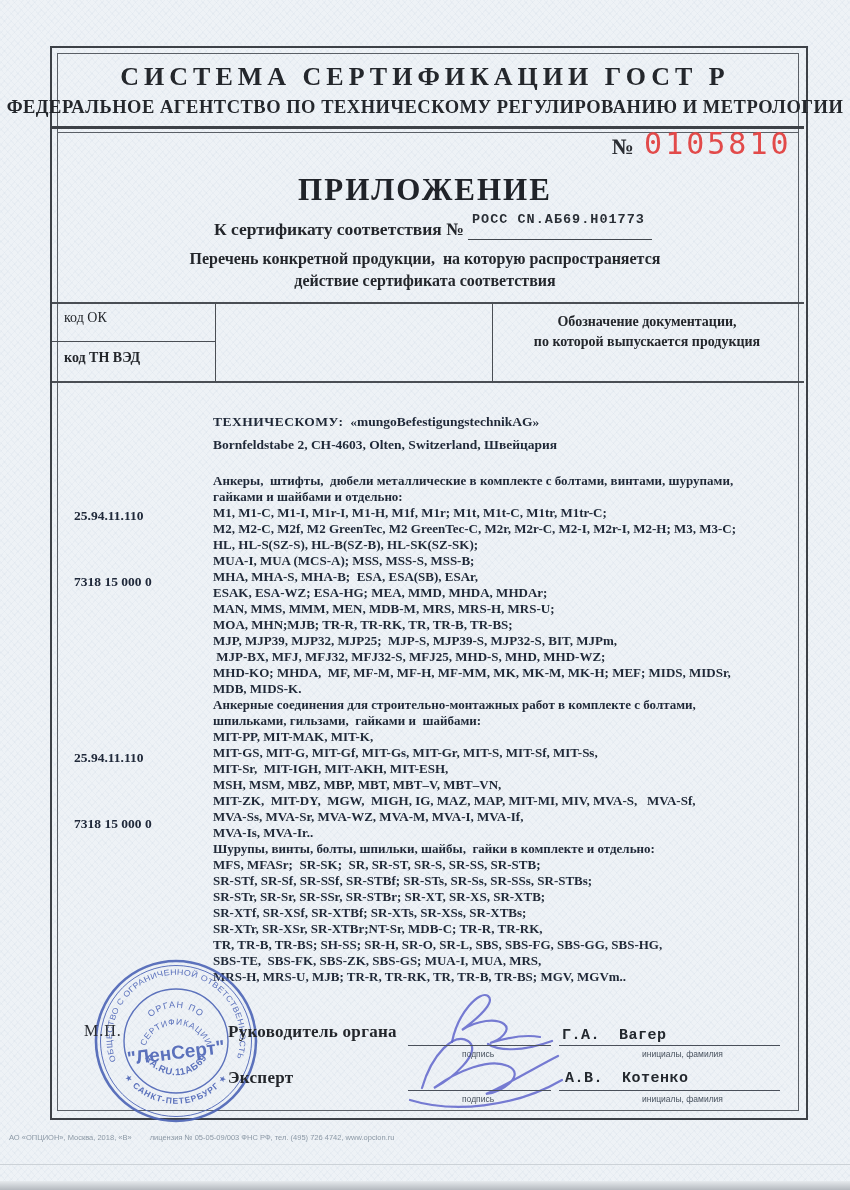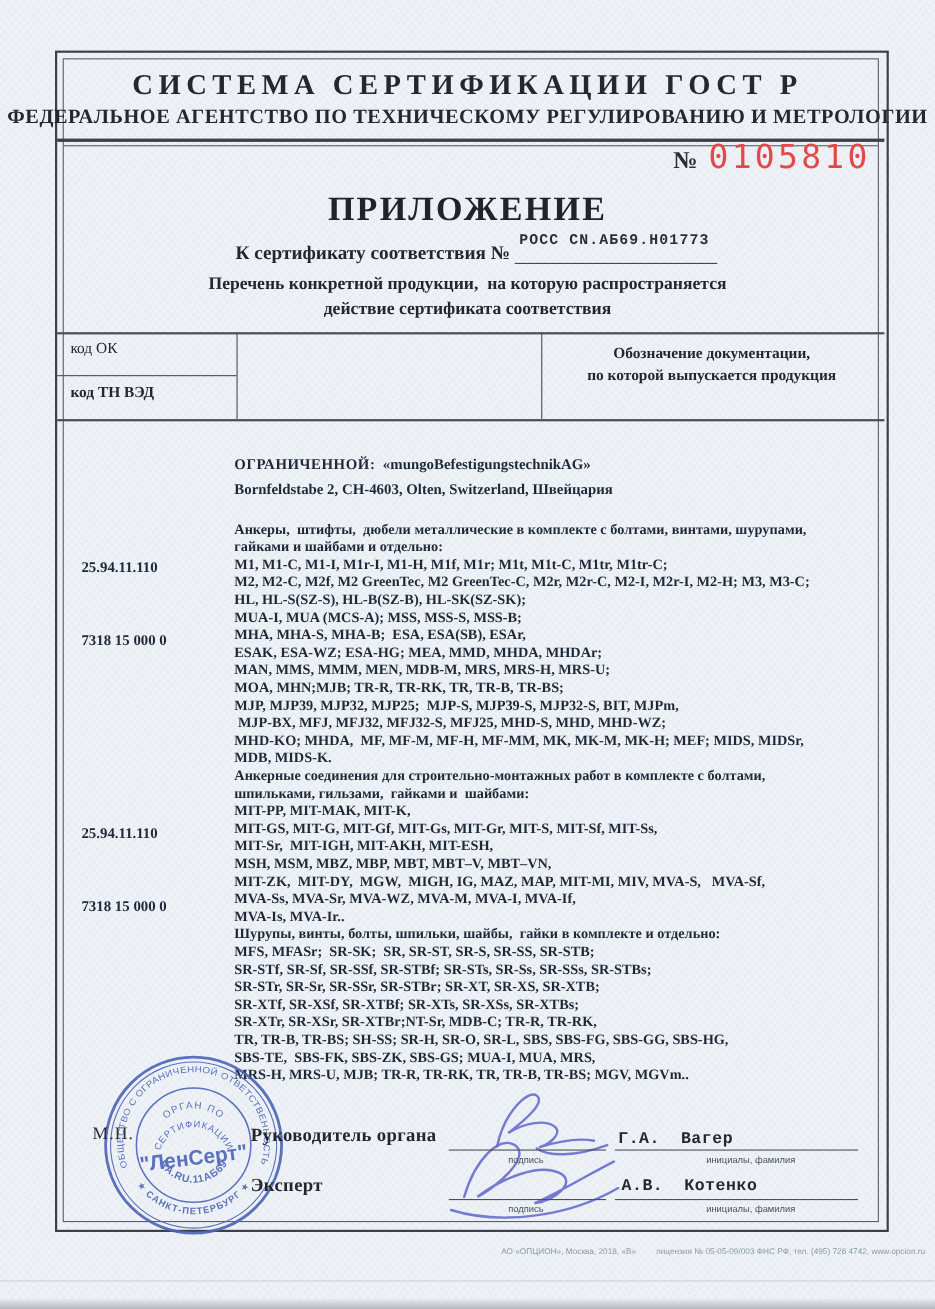--- a/index.html
+++ b/index.html
@@ -58,21 +58,21 @@
   .cap{font-family:"Liberation Sans","DejaVu Sans",sans-serif;font-size:8.5px;color:#48525e;}
   .cap1a{left:462px;top:1049px;} .cap1b{left:642px;top:1049px;}
   .cap2a{left:462px;top:1094px;} .cap2b{left:642px;top:1094px;}
   .pname{font-family:"Liberation Mono","DejaVu Sans Mono",monospace;font-size:15px;font-weight:bold;letter-spacing:.5px;color:#23282e;white-space:pre;}
   .pname1{left:562px;top:1027px;} .pname2{left:565px;top:1070px;}
   .sig{opacity:.85;}
   .sig1{left:400px;top:980px;} .sig2{left:392px;top:1016px;}
   .stamp{left:92px;top:957px;opacity:.9;}
   .stamp text{fill:#4c64b6;font-family:"Liberation Sans","DejaVu Sans",sans-serif;}
   
-  .footer{left:12px;right:0;top:1133px;text-align:right;font-family:"Liberation Sans","DejaVu Sans",sans-serif;font-size:7.5px;color:#8b98a5;}
+  .footer{left:0;right:0;top:1133px;text-align:left;font-family:"Liberation Sans","DejaVu Sans",sans-serif;font-size:7.5px;color:#8b98a5;}
   .footer span{margin:0 9px;}
   .fold{left:0;top:1164px;width:850px;height:1px;background:#ccd2d7;}
   .scan-edge{left:0;bottom:0;width:850px;height:9px;background:linear-gradient(#e6eaed,#b4b9bf);}
 </style>
 </head>
 <body>
 
 <div class="page">
 
   <div class="abs frame-outer"></div>
@@ -111,21 +111,21 @@
   <div class="abs codes codes1">
     <div>25.94.11.110</div>
     <div>7318 15 000 0</div>
   </div>
   <div class="abs codes codes2">
     <div>25.94.11.110</div>
     <div>7318 15 000 0</div>
   </div>
 
   <div class="abs bodycol">
-    <div class="manu"><span class="lbl">ОГРАНИЧЕННОЙ:</span><span>  «mungoBefestigungstechnikAG»</span></div>
+    <div class="manu"><span class="lbl">ТЕХНИЧЕСКОМУ:</span><span>  «mungoBefestigungstechnikAG»</span></div>
     <div class="manu">Bornfeldstabe 2, CH-4603, Olten, Switzerland, Швейцария</div>
     <div class="secs">
       <div class="sec-line">Анкеры,  штифты,  дюбели металлические в комплекте с болтами, винтами, шурупами,</div>
       <div class="sec-line">гайками и шайбами и отдельно:</div>
       <div class="sec-line">М1, M1-C, M1-I, M1r-I, M1-H, M1f, M1r; M1t, M1t-C, M1tr, M1tr-C;</div>
       <div class="sec-line">M2, M2-C, M2f, M2 GreenTec, M2 GreenTec-C, M2r, M2r-C, M2-I, M2r-I, M2-H; M3, M3-C;</div>
       <div class="sec-line">HL, HL-S(SZ-S), HL-B(SZ-B), HL-SK(SZ-SK);</div>
       <div class="sec-line">MUA-I, MUA (MCS-A); MSS, MSS-S, MSS-B;</div>
       <div class="sec-line">MHA, MHA-S, MHA-B;  ESA, ESA(SB), ESAr,</div>
       <div class="sec-line">ESAK, ESA-WZ; ESA-HG; MEA, MMD, MHDA, MHDAr;</div>

